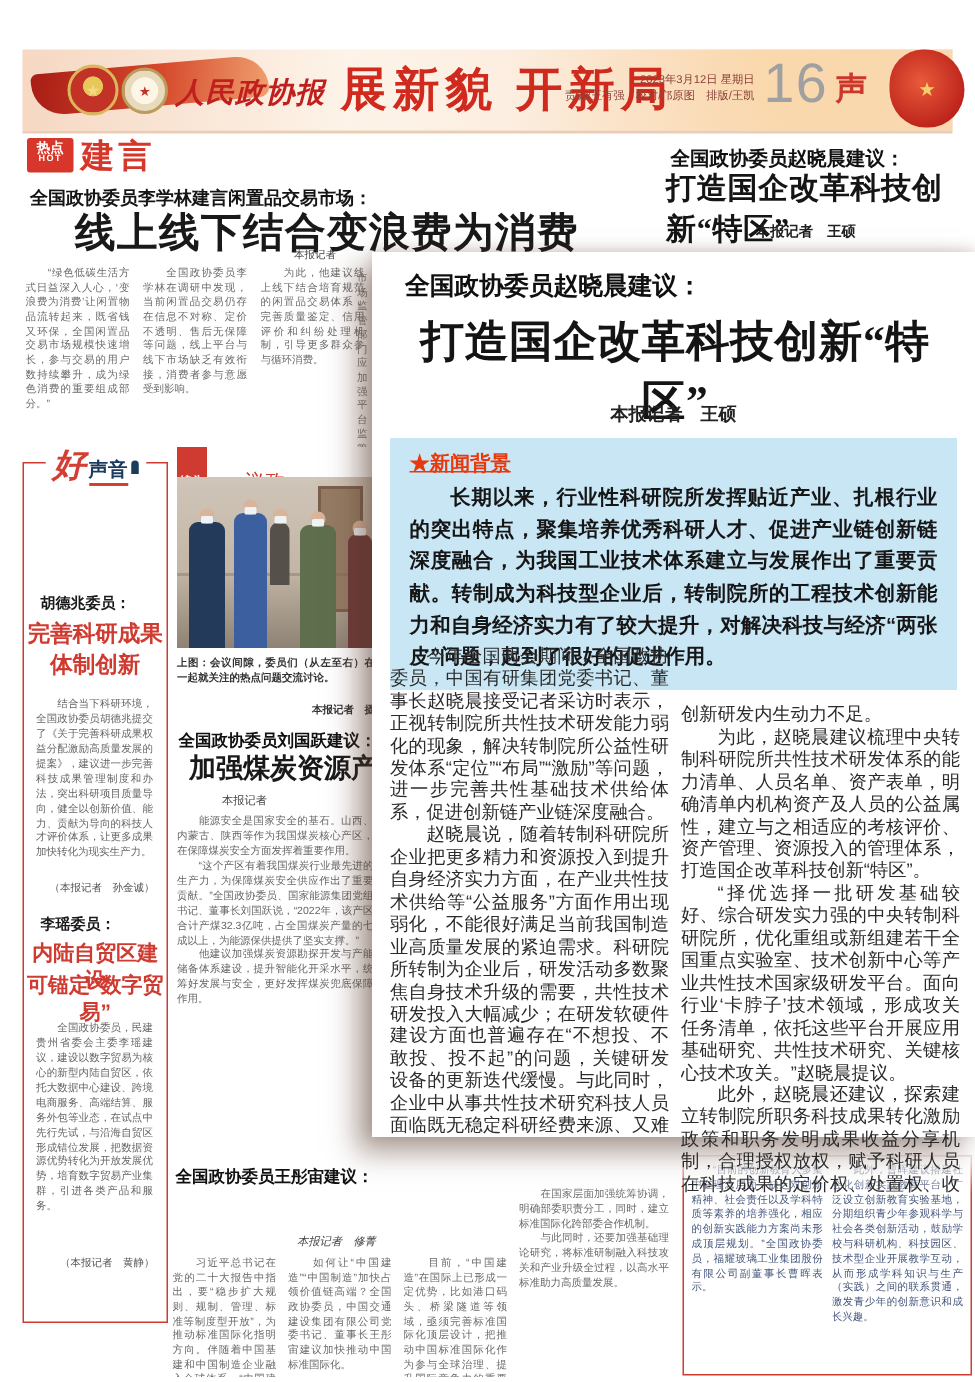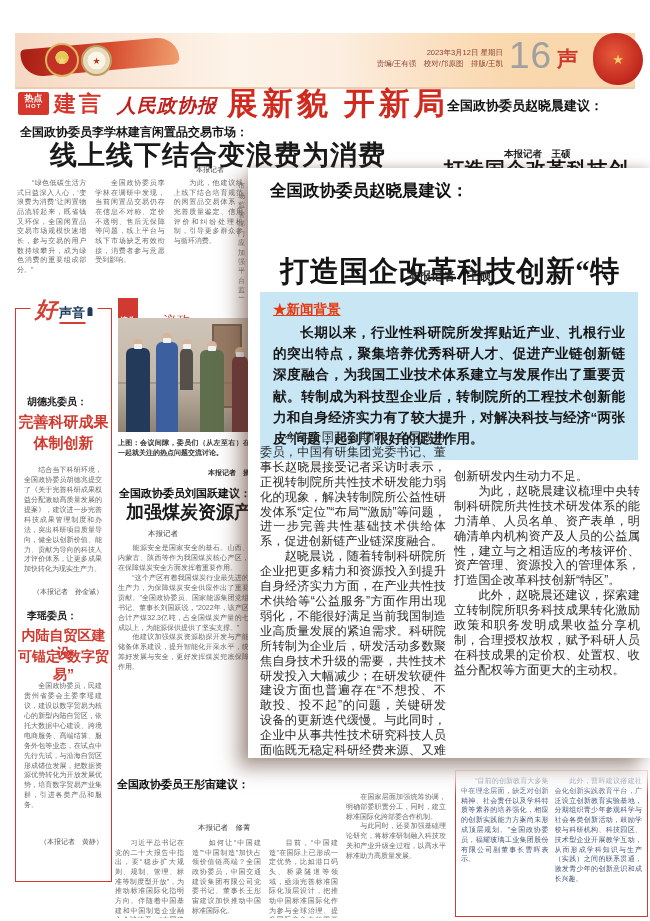--- a/index.html
+++ b/index.html
@@ -1,19 +1,19 @@
 <!DOCTYPE html>
 <html><head>
 <meta charset="utf-8">
 <style>
   html,body{margin:0;padding:0;background:#ffffff;}
   #page{position:relative;width:650px;height:921px;background:#fff;overflow:hidden;
         font-family:"Liberation Sans", sans-serif;}
   .abs{position:absolute;}
-  .serif{font-family:"Liberation Serif", serif;margin-top:44px;}
+  .serif{font-family:"Liberation Serif", serif;}
   .prelines{white-space:pre-line;}
   .just{text-align:justify;text-justify:inter-ideograph;}
 
   
   .band{left:15px;top:33px;width:620px;height:54px;
         background:
           radial-gradient(circle at 86% 30%, rgba(250,215,170,.9) 0 8%, rgba(250,225,190,0) 40%),
           linear-gradient(90deg,#f6d8c3,#fdf3e8 35%,#fbeadb 68%,#f5d8c1);
         border-bottom:2px solid #eccdb4;}
   .ribbon{left:6px;top:10px;width:158px;height:28px;
@@ -85,21 +85,21 @@
   
   .coal-kicker{left:119px;top:486px;font-size:11px;font-weight:bold;color:#111;}
   .coal-headline{left:126px;top:500px;width:123px;font-size:18px;font-weight:bold;color:#191919;
         white-space:nowrap;overflow:hidden;}
   .coal-byline{left:148px;top:529px;font-size:7.5px;color:#444;}
   .coal-body{left:118px;top:543px;width:131px;height:230px;font-size:7px;line-height:1.42;color:#666;overflow:hidden;}
 
   
   .std-kicker{left:117px;top:777px;font-size:11px;font-weight:bold;color:#111;}
   .std-headline{left:138px;top:791px;font-size:23px;font-weight:bold;color:#222;letter-spacing:1px;}
-  .std-byline{left:198px;top:823px;font-size:7.5px;color:#444;}
+  .std-byline{left:198px;top:823px;font-size:7.5px;color:#444;font-style:italic;}
   .std-cols{left:115px;top:838px;width:224px;height:80px;display:flex;gap:8px;overflow:hidden;}
   .std-cols div{width:69px;font-size:7px;line-height:1.38;color:#6a6a6a;overflow:hidden;}
   .bottom-mid{left:346px;top:792px;width:100px;height:126px;font-size:7px;line-height:1.4;color:#6a6a6a;overflow:hidden;}
   .br-box{left:455px;top:770px;width:193px;height:147px;border:1.5px solid #cf3b30;box-sizing:border-box;
         display:flex;gap:6px;padding:5px;overflow:hidden;}
   .br-box div{width:50%;font-size:7px;line-height:1.4;color:#45567c;overflow:hidden;}
 
   
   .popup{left:248px;top:168px;width:402px;height:590px;background:#ffffff;z-index:10;
         box-shadow:-10px 10px 18px rgba(90,60,45,.5), 0 -2px 8px rgba(90,60,45,.2);}
@@ -224,17 +224,18 @@
       <span class="p-bglabel">★新闻背景</span>
       <div class="p-bgtext just">长期以来，行业性科研院所发挥贴近产业、扎根行业的突出特点，聚集培养优秀科研人才、促进产业链创新链深度融合，为我国工业技术体系建立与发展作出了重要贡献。转制成为科技型企业后，转制院所的工程技术创新能力和自身经济实力有了较大提升，对解决科技与经济“两张皮”问题，起到了很好的促进作用。</div>
     </div>
     <div class="p-col p-col-l">
       <p class="just">今年全国两会期间，全国政协委员，中国有研集团党委书记、董事长赵晓晨接受记者采访时表示，正视转制院所共性技术研发能力弱化的现象，解决转制院所公益性研发体系“定位”“布局”“激励”等问题，进一步完善共性基础技术供给体系，促进创新链产业链深度融合。</p>
       <p class="just">赵晓晨说，随着转制科研院所企业把更多精力和资源投入到提升自身经济实力方面，在产业共性技术供给等“公益服务”方面作用出现弱化，不能很好满足当前我国制造业高质量发展的紧迫需求。科研院所转制为企业后，研发活动多数聚焦自身技术升级的需要，共性技术研发投入大幅减少；在研发软硬件建设方面也普遍存在“不想投、不敢投、投不起”的问题，关键研发设备的更新迭代缓慢。与此同时，企业中从事共性技术研究科技人员面临既无稳定科研经费来源、又难以享受成果转化收益的困境，</p>
     </div>
     <div class="p-col p-col-r">
       <p class="just noind">创新研发内生动力不足。</p>
       <p class="just">为此，赵晓晨建议梳理中央转制科研院所共性技术研发体系的能力清单、人员名单、资产表单，明确清单内机构资产及人员的公益属性，建立与之相适应的考核评价、资产管理、资源投入的管理体系，打造国企改革科技创新“特区”。</p>
+      <p class="just">“择优选择一批研发基础较好、综合研发实力强的中央转制科研院所，优化重组或新组建若干全国重点实验室、技术创新中心等产业共性技术国家级研发平台。面向行业‘卡脖子’技术领域，形成攻关任务清单，依托这些平台开展应用基础研究、共性技术研究、关键核心技术攻关。”赵晓晨提议。</p>
       <p class="just">此外，赵晓晨还建议，探索建立转制院所职务科技成果转化激励政策和职务发明成果收益分享机制，合理授权放权，赋予科研人员在科技成果的定价权、处置权、收益分配权等方面更大的主动权。</p>
     </div>
   </div>
 
 </div>
 
 </body></html>

